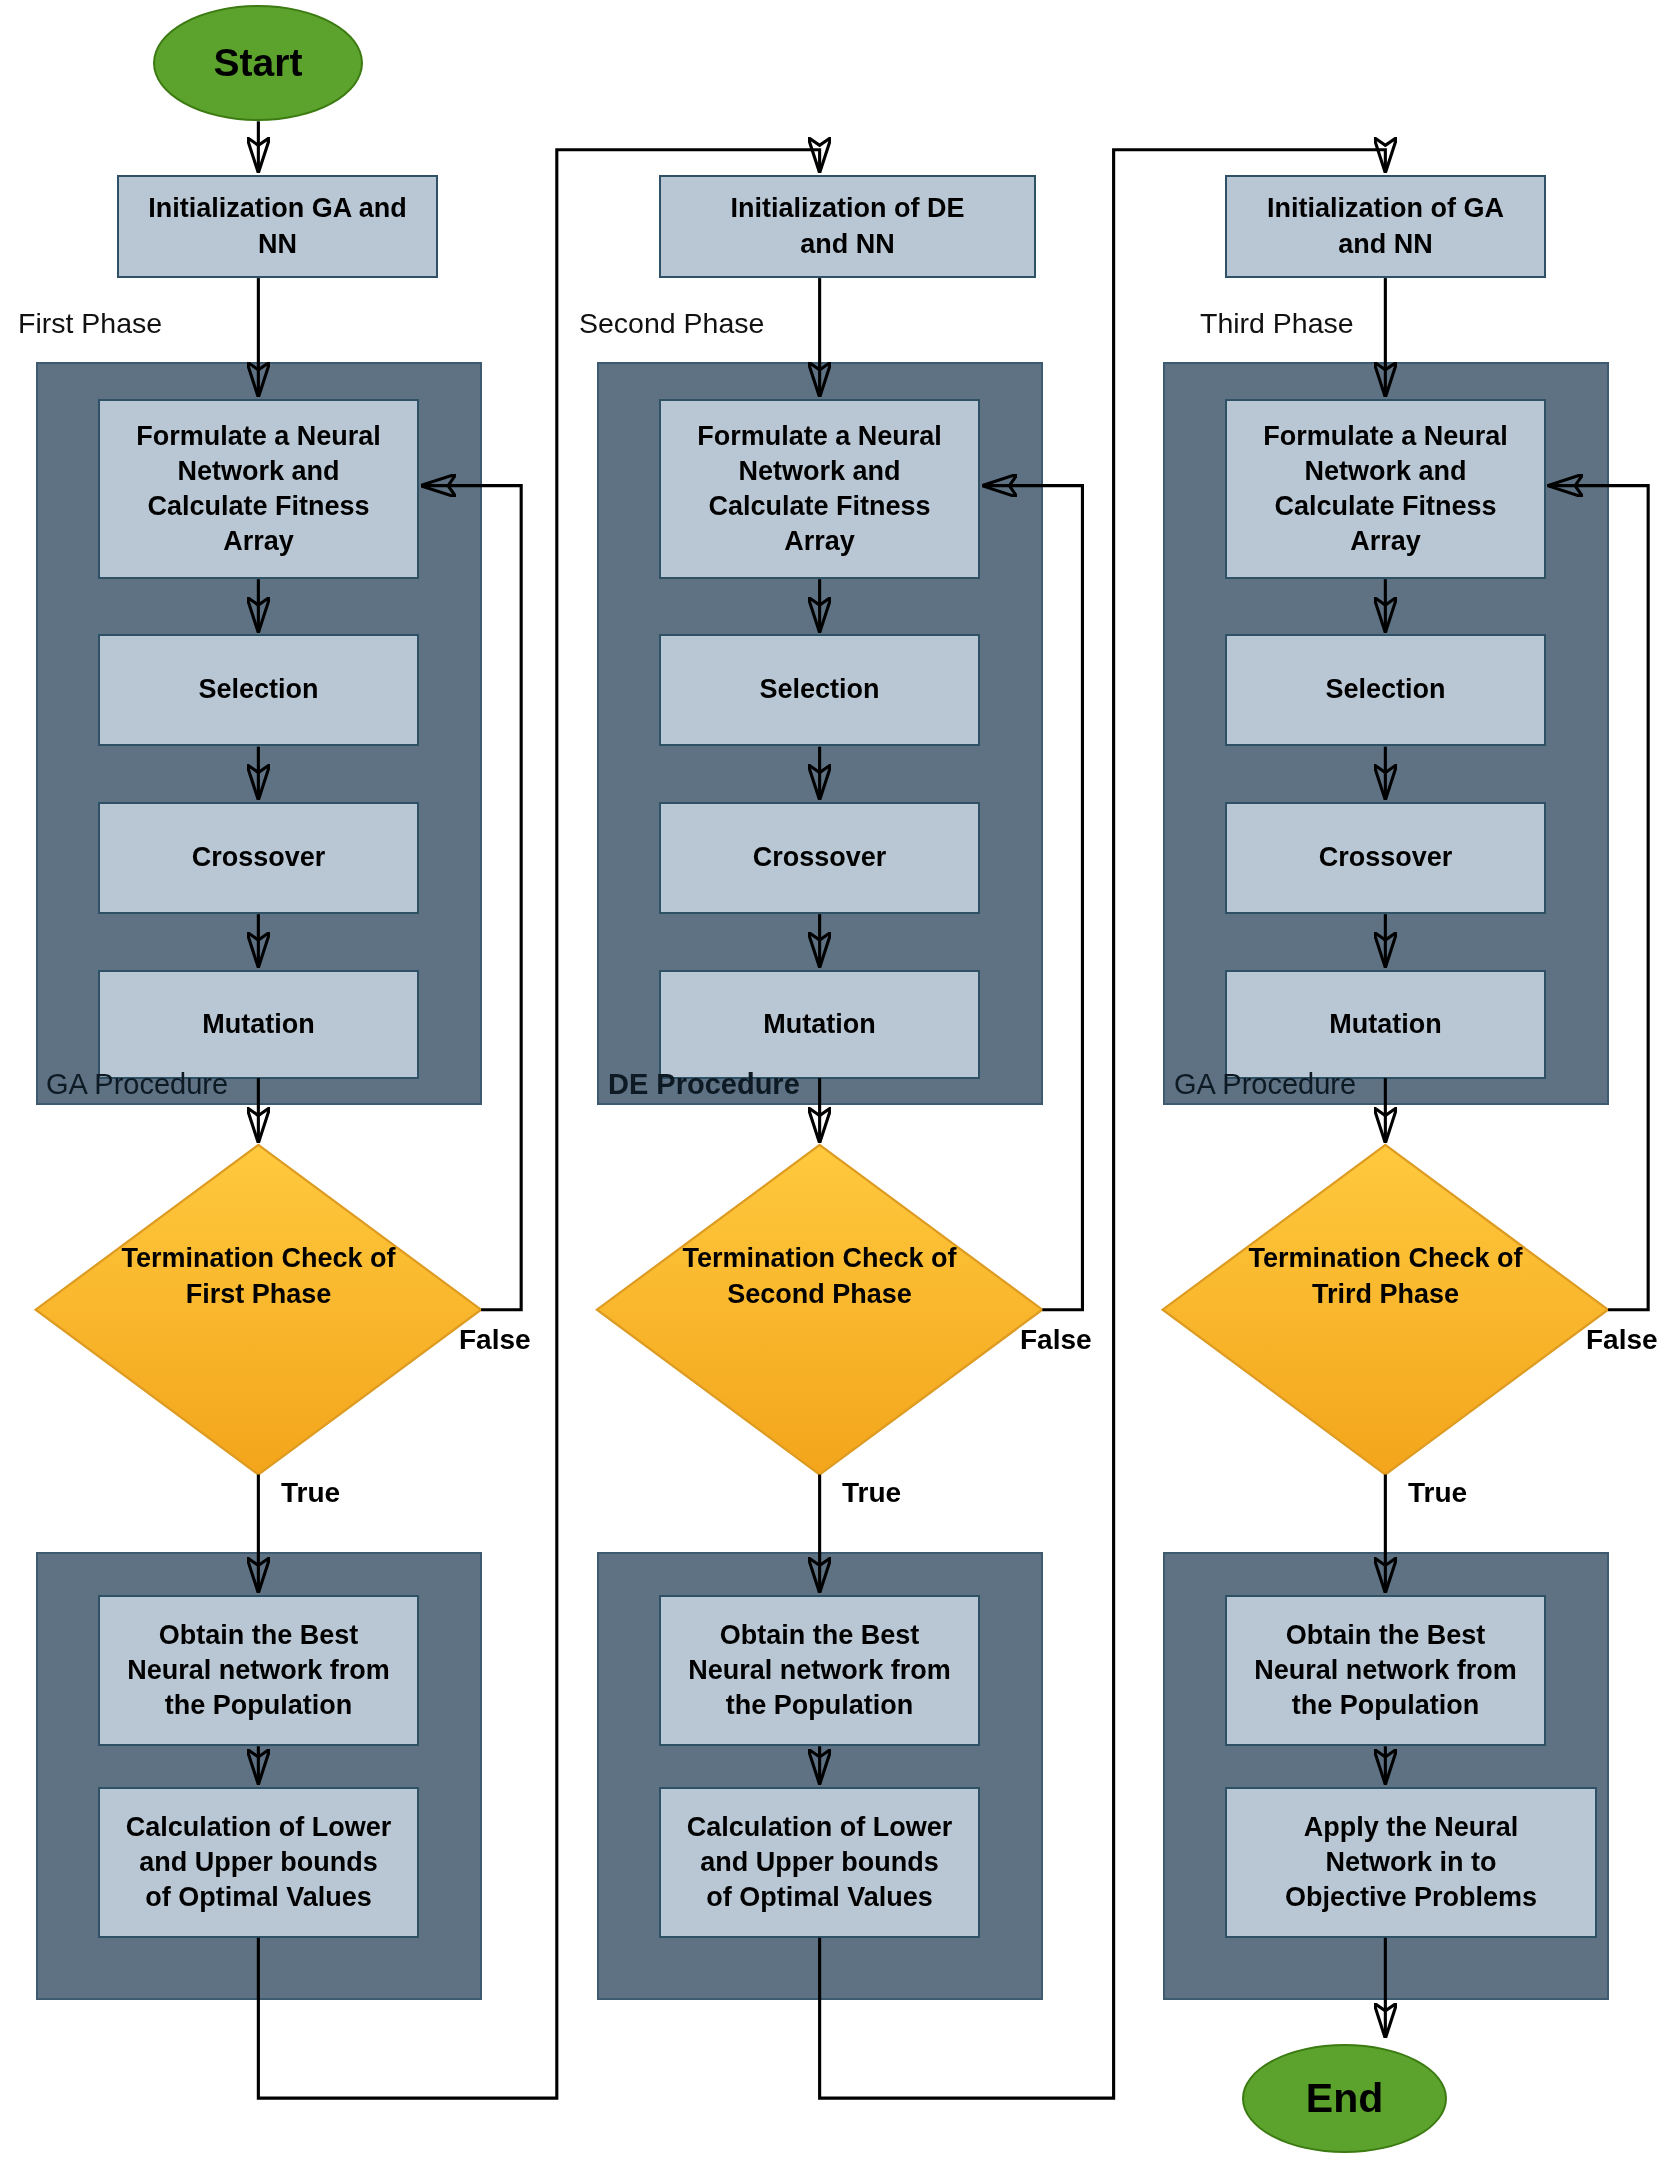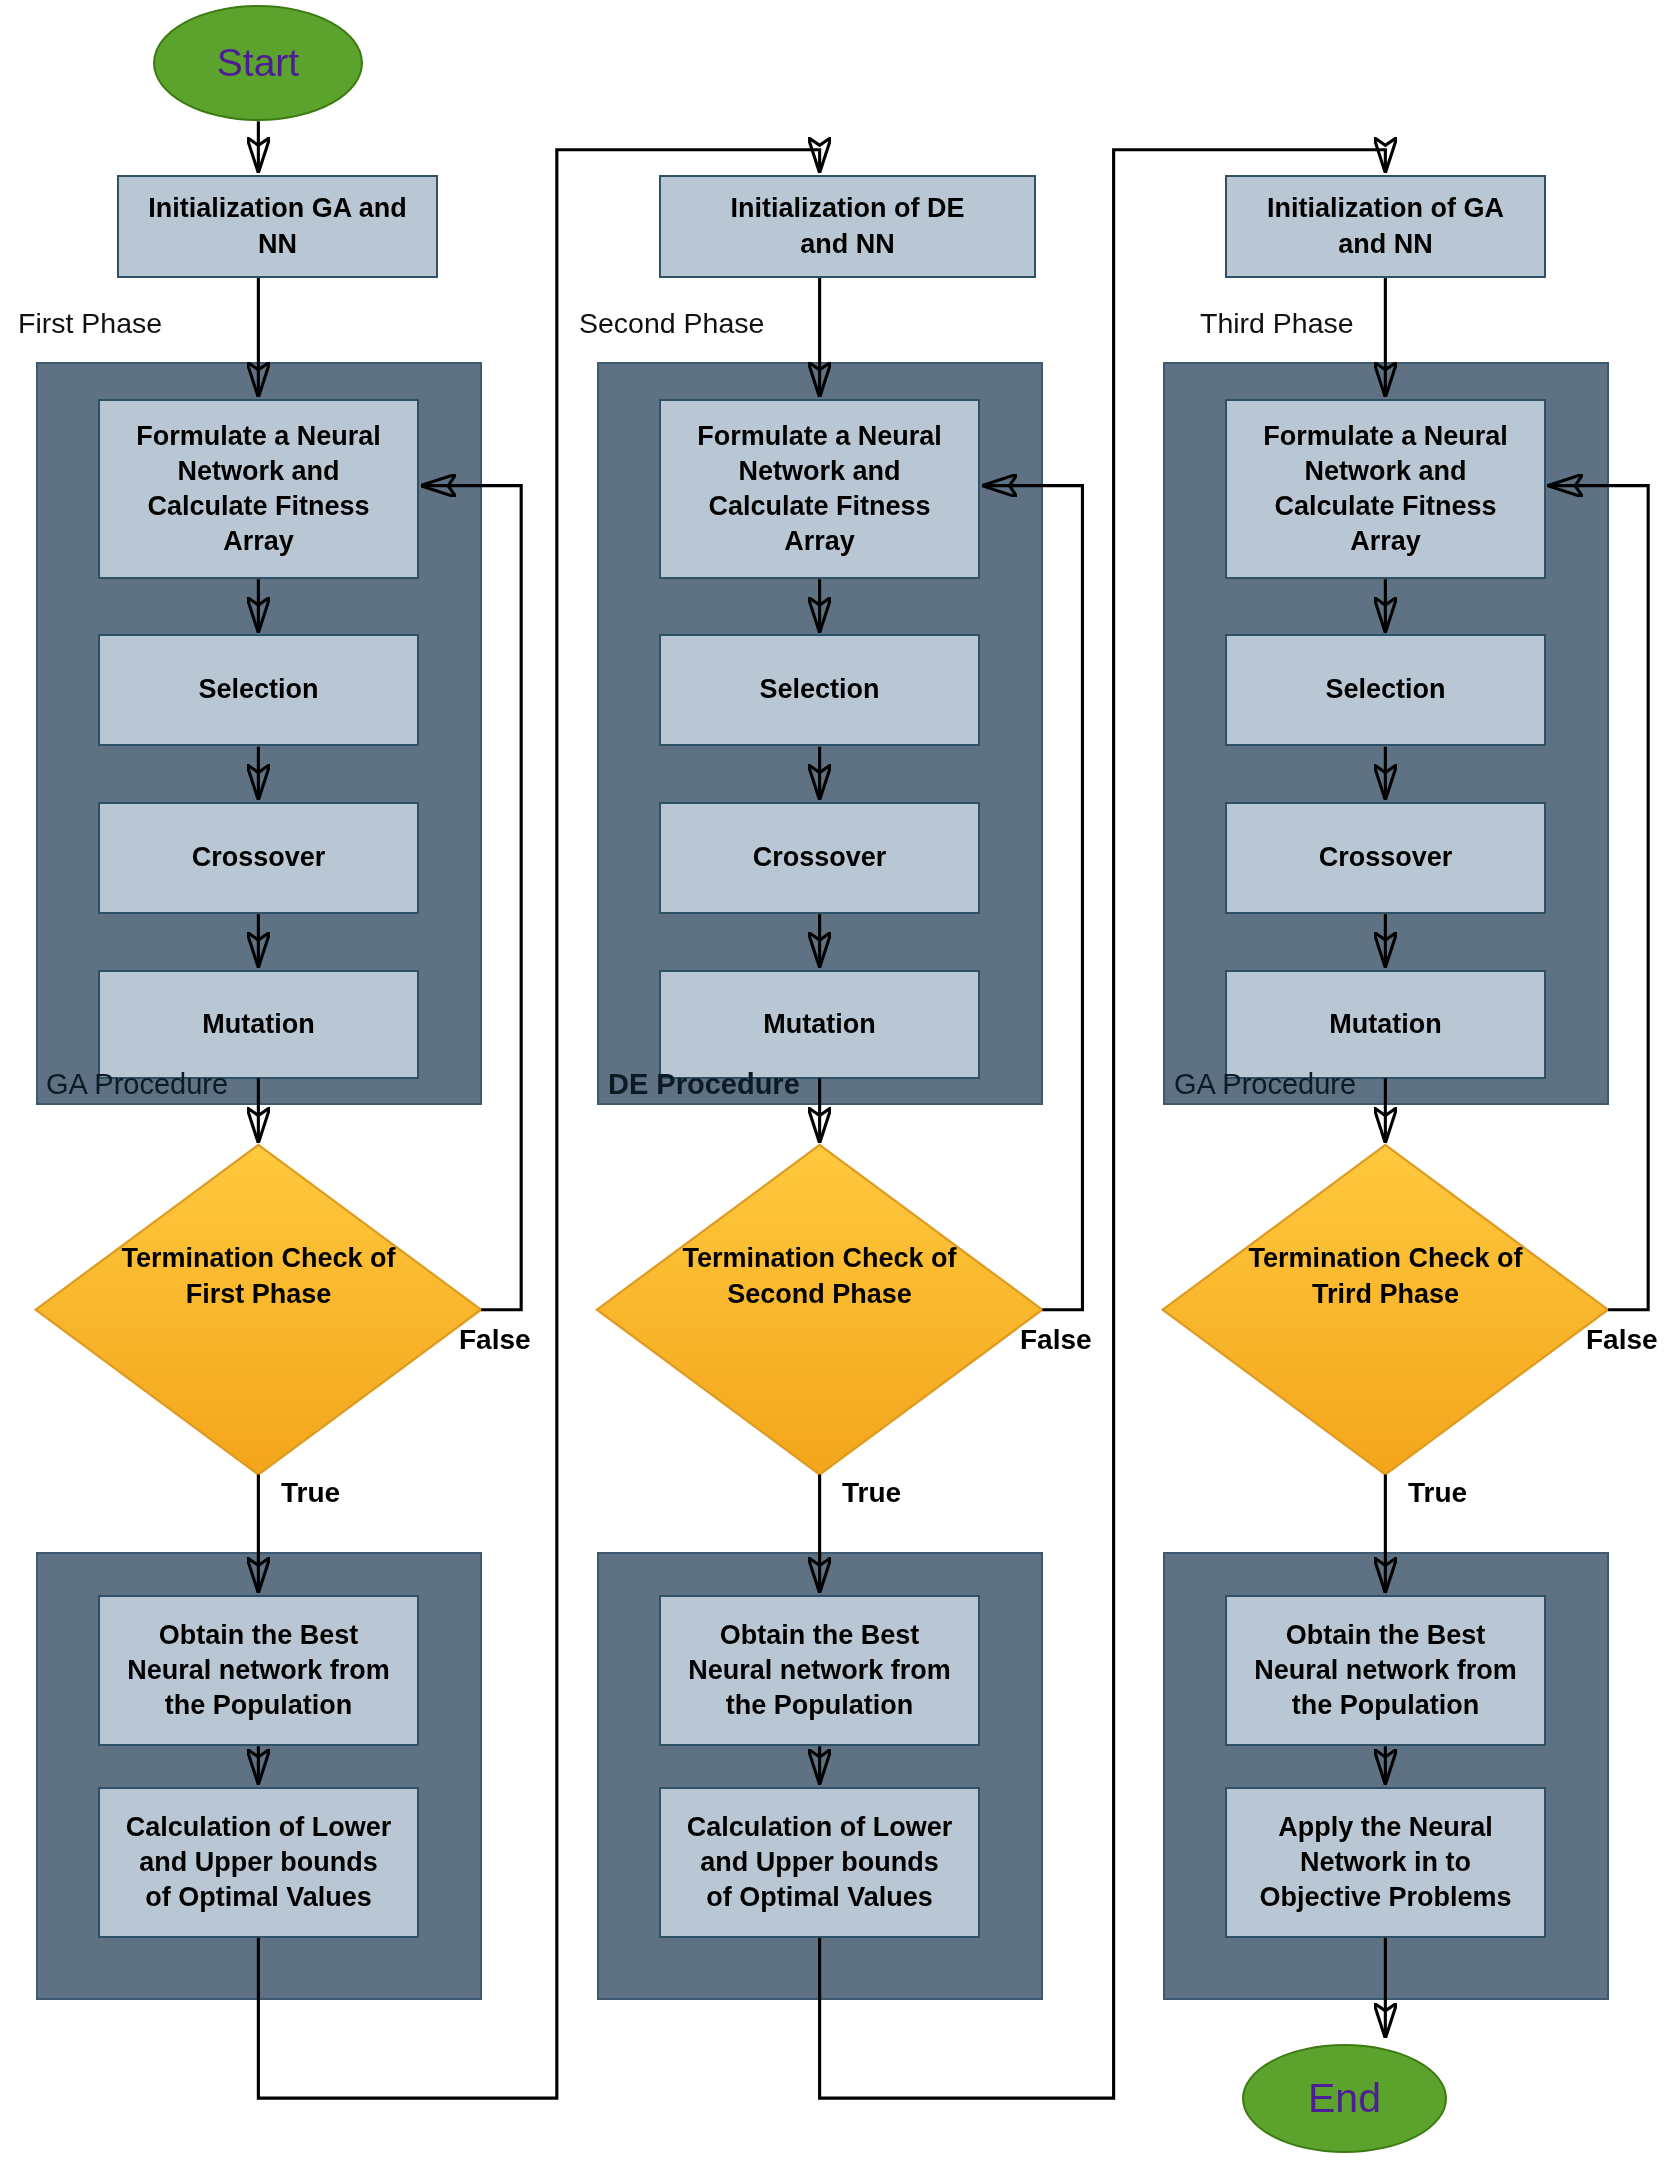--- a/index.html
+++ b/index.html
@@ -26,21 +26,21 @@
     font-weight:700;font-size:27px;line-height:1.3;color:#000;
     white-space:pre-line;
     z-index:2;
   }
   
   .terminal{
     background:#5CA32D;
     border:2.7px solid #3C7A12;
     border-radius:50%;
     display:flex;align-items:center;justify-content:center;
-    color:#4c1d95;font-size:41px;font-weight:400;
+    color:#000000;font-size:41px;font-weight:700;
     z-index:2;
   }
   
   #wires{position:absolute;left:0;top:0;z-index:3;pointer-events:none;}
   #wires path{stroke:#000;stroke-width:3.5;fill:none;}
   #wires polygon.diamond{stroke:#DD9B22;stroke-width:2.5;}
   
   .overlay{z-index:4;}
   .diamond-text{
     width:303px;text-align:center;
@@ -102,21 +102,21 @@
   <div class="abs node" style="left:1225px;top:399px;width:321px;height:180px;">Formulate a Neural
 Network and
 Calculate Fitness
 Array</div>
   <div class="abs node" style="left:1225px;top:634px;width:321px;height:112px;">Selection</div>
   <div class="abs node" style="left:1225px;top:802px;width:321px;height:112px;">Crossover</div>
   <div class="abs node" style="left:1225px;top:970px;width:321px;height:109px;">Mutation</div>
   <div class="abs node" style="left:1225px;top:1595px;width:321px;height:151px;">Obtain the Best
 Neural network from
 the Population</div>
-  <div class="abs node" style="left:1225px;top:1787px;width:321px;height:151px;">Apply the Neural
+  <div class="abs node" style="left:1225px;top:1787px;width:372px;height:151px;">Apply the Neural
 Network in to
 Objective Problems</div>
 
   <div class="abs terminal" style="left:153px;top:5.3px;width:210px;height:116px;font-size:39px;">Start</div>
   <div class="abs terminal" style="left:1242px;top:2044px;width:205px;height:109px;">End</div>
 
   <svg id="wires" width="1674" height="2174" viewBox="0 0 1879 2440">
     <defs>
       <linearGradient id="dg" x1="0" y1="0" x2="0" y2="1">
         <stop offset="0" stop-color="#FFC93E"></stop>

